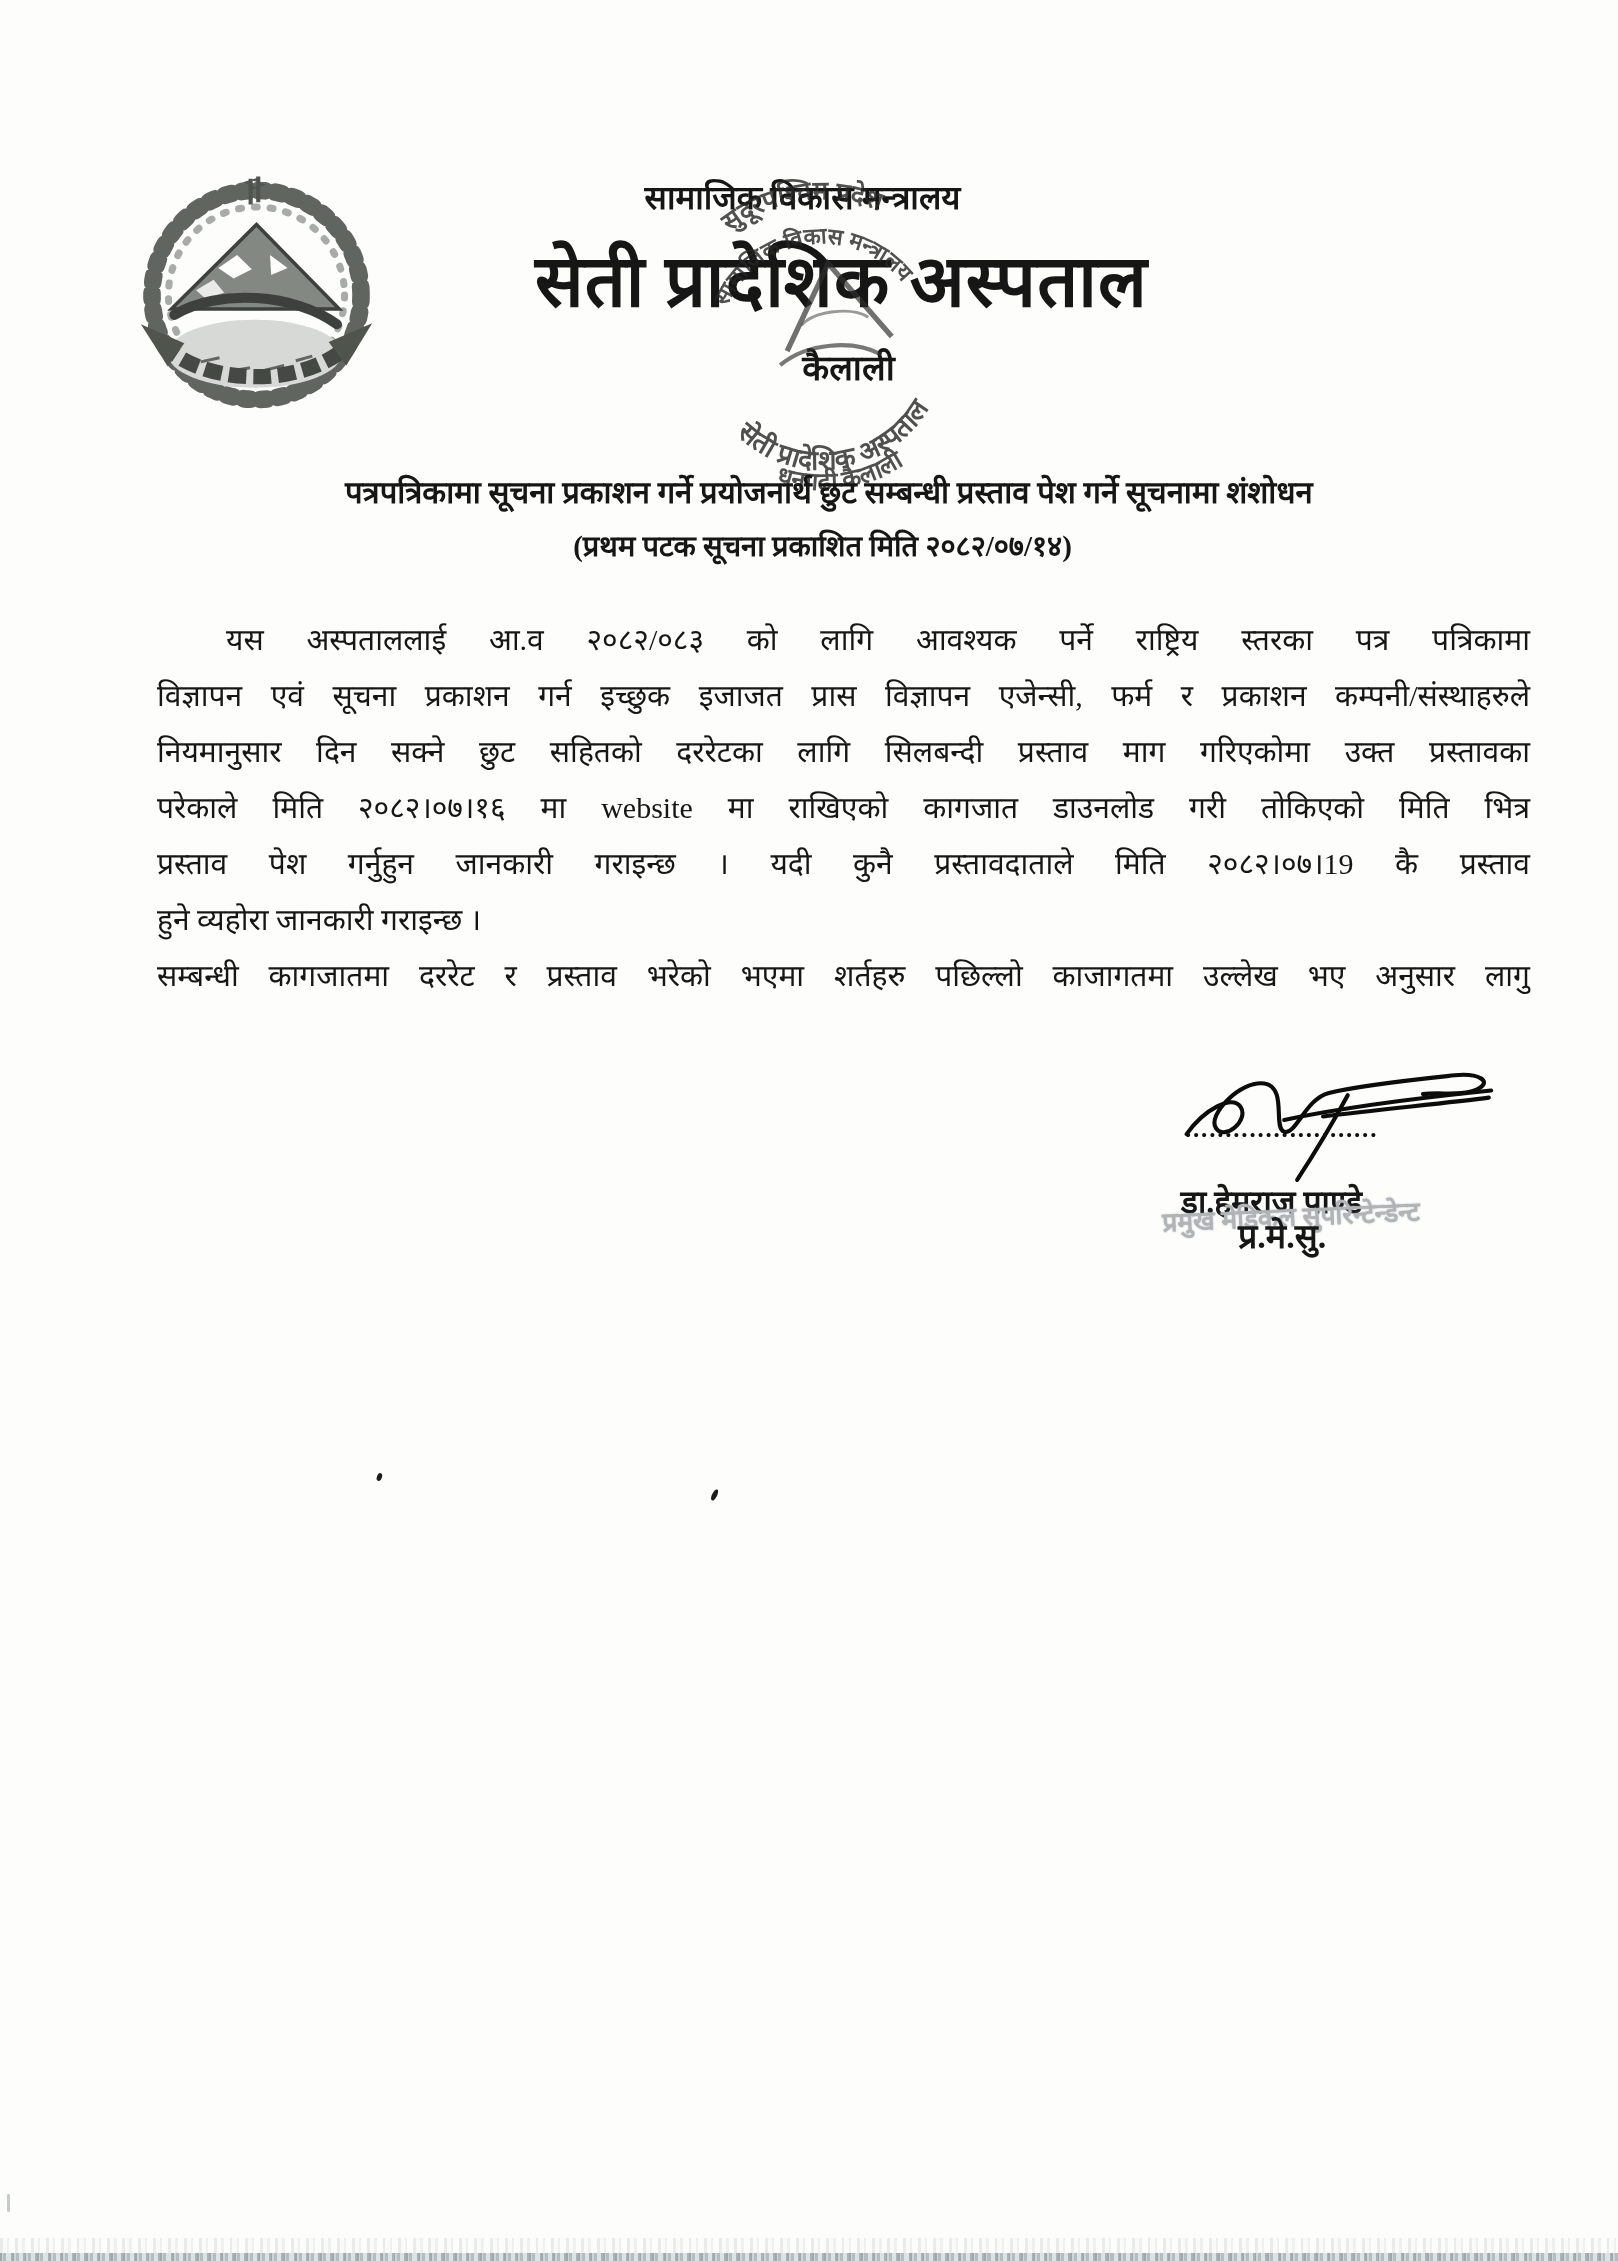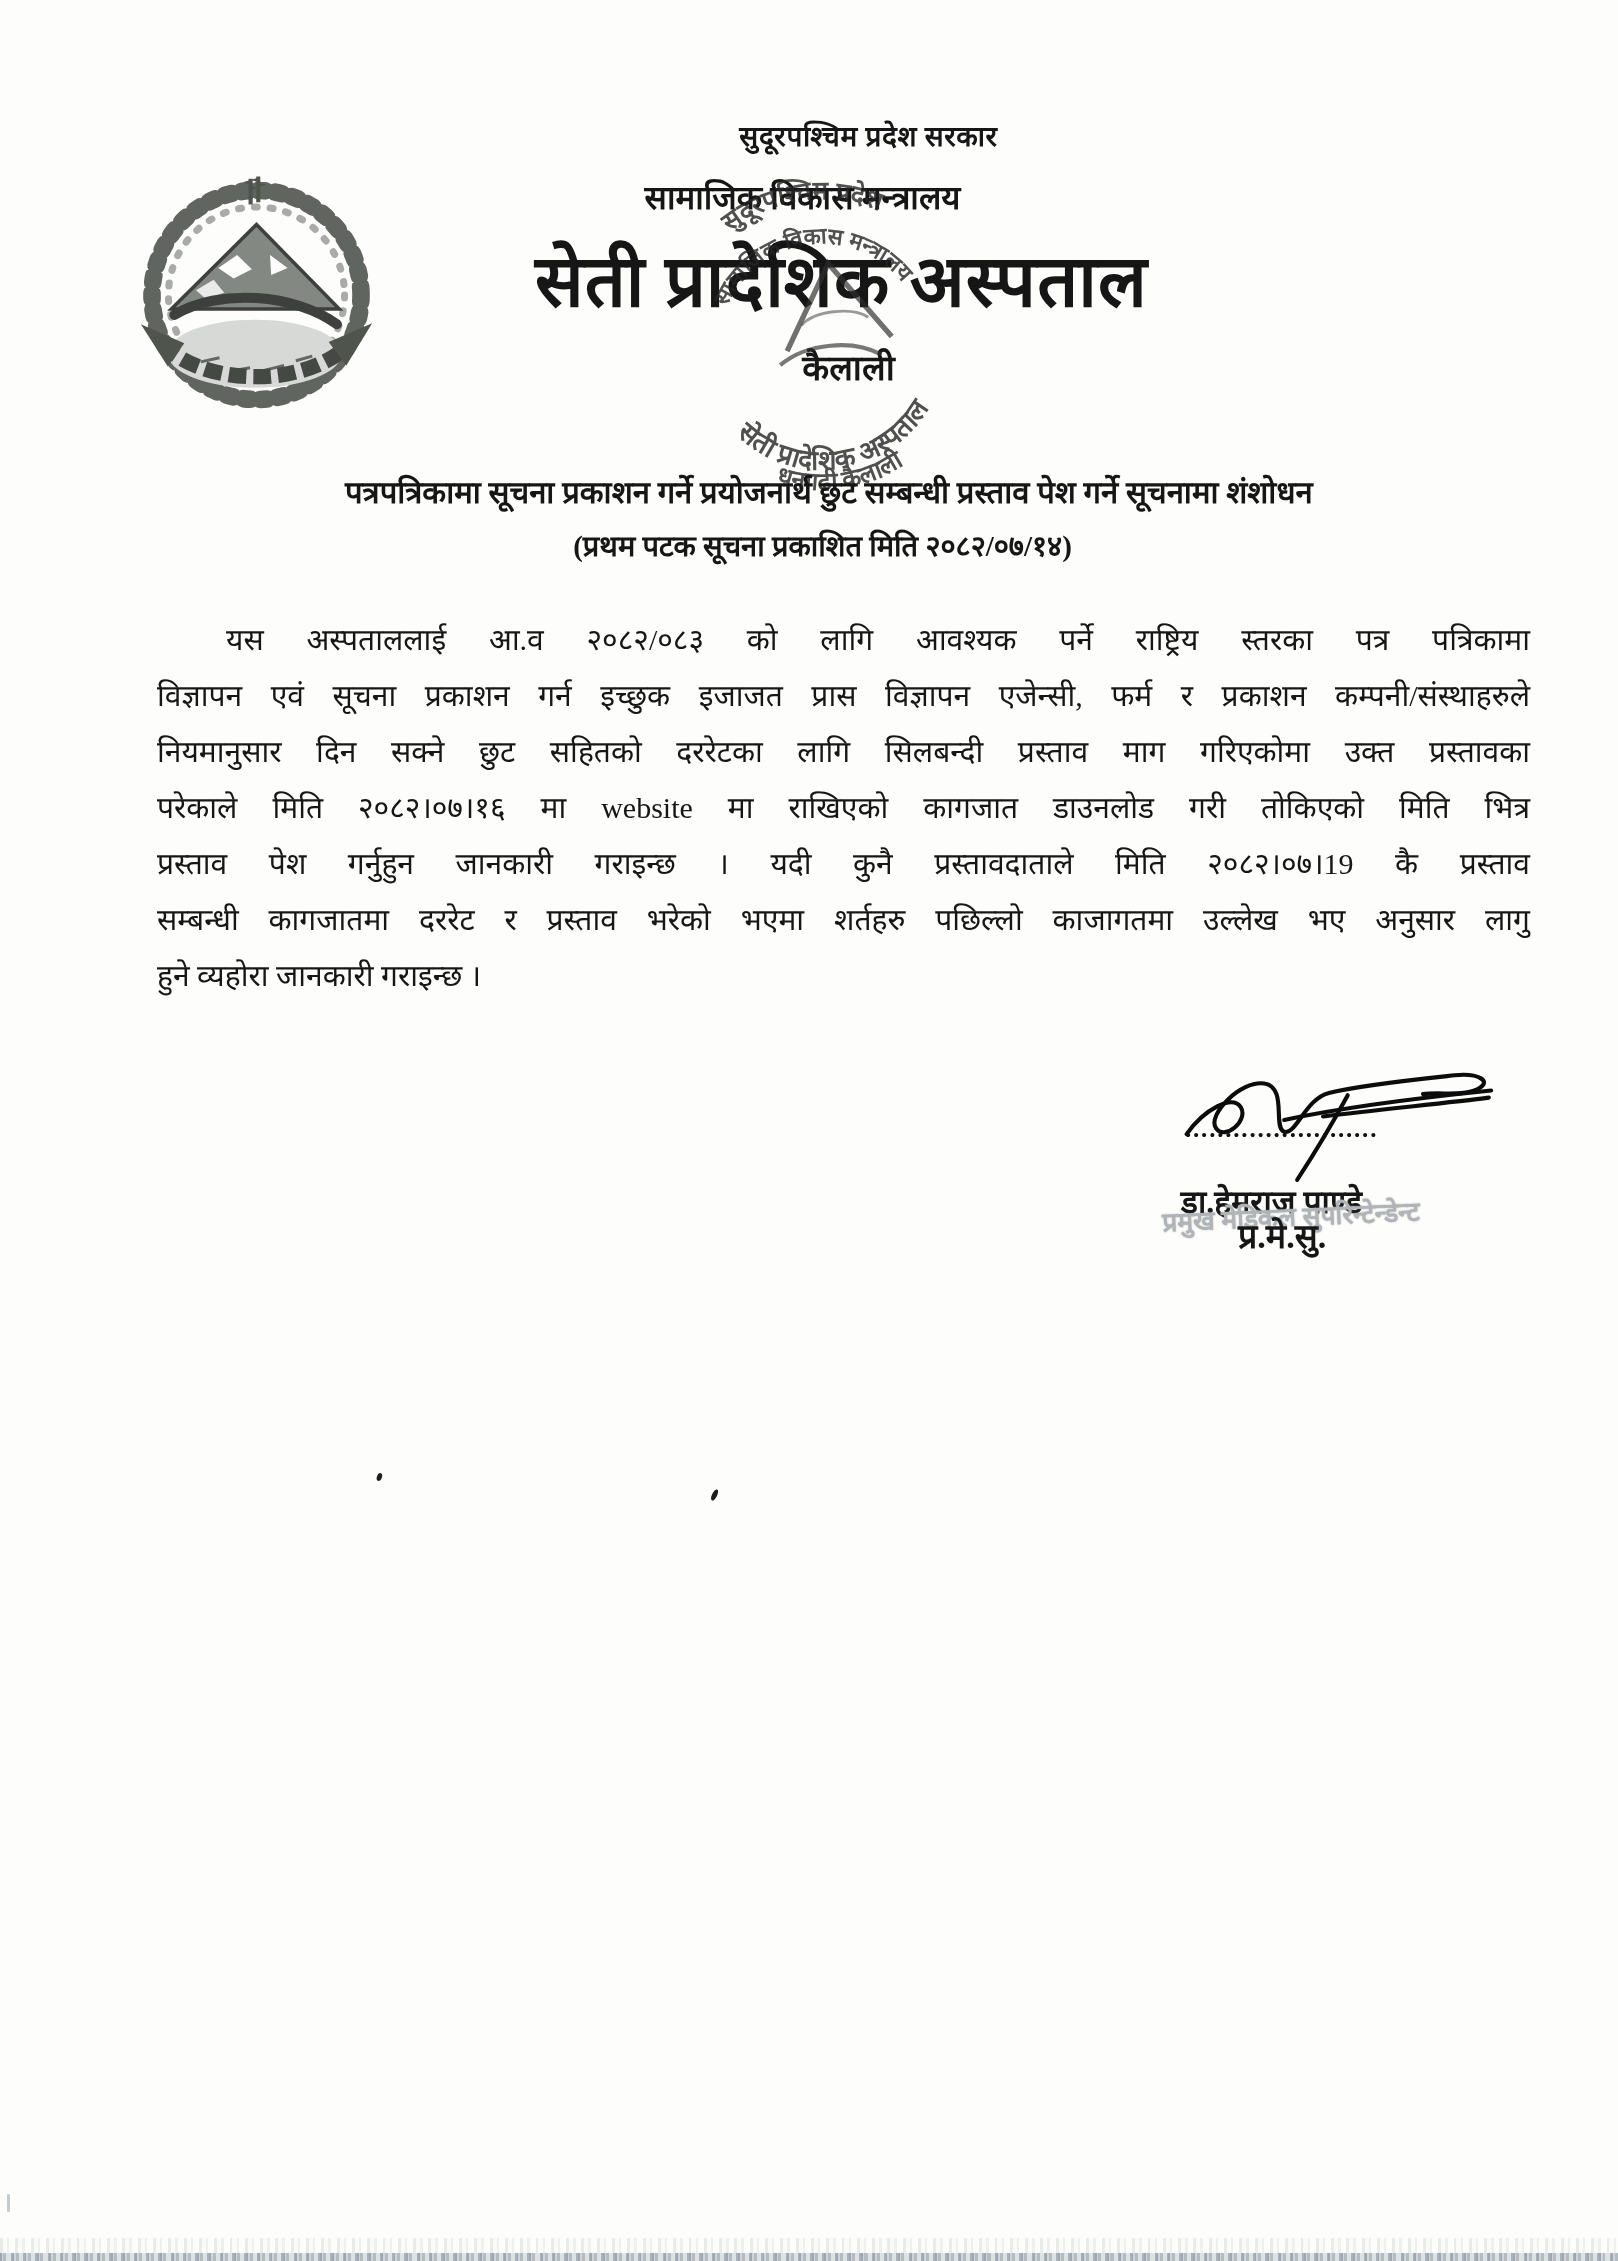--- a/index.html
+++ b/index.html
@@ -93,23 +93,20 @@
       <ellipse cx="212" cy="318" rx="148" ry="58" fill="#d3d6d2"></ellipse>
       <path d="M120,332 l32,-7 M170,348 l34,-6 M230,346 l32,-8 M282,330 l28,-8" stroke="#565b55" stroke-width="5" fill="none"></path>
 
       <path d="M55,302 C130,376 300,376 376,300" stroke="#353a34" stroke-width="26" fill="none" stroke-dasharray="30 12"></path>
 
       <polygon points="18,268 92,300 64,340" fill="#41463f"></polygon>
       <polygon points="412,266 338,298 368,338" fill="#41463f"></polygon>
     </g>
   </svg>
 
-  <div class="center-line gov-line">
-    <span>सुदूरपश्चिम प्रदेश सरकार</span>
-  </div>
   <div class="center-line ministry-line">
     <span>सामाजिक विकास मन्त्रालय</span>
   </div>
   <div class="center-line hospital-line">
     <span>सेती प्रादेशिक अस्पताल</span>
   </div>
   <div class="center-line district-line">
     <span>कैलाली</span>
   </div>
 
@@ -146,22 +143,22 @@
   <div class="center-line subject-line2">
     <span>(प्रथम पटक सूचना प्रकाशित मिति २०८२/०७/१४)</span>
   </div>
 
   <div class="body-block">
     <div class="body-line first">यस अस्पताललाई आ.व २०८२/०८३ को लागि आवश्यक पर्ने राष्ट्रिय स्तरका पत्र पत्रिकामा</div>
     <div class="body-line">विज्ञापन एवं सूचना प्रकाशन गर्न इच्छुक इजाजत प्रास विज्ञापन एजेन्सी, फर्म र प्रकाशन कम्पनी/संस्थाहरुले</div>
     <div class="body-line">नियमानुसार दिन सक्ने छुट सहितको दररेटका लागि सिलबन्दी प्रस्ताव माग गरिएकोमा उक्त प्रस्तावका</div>
     <div class="body-line">परेकाले मिति २०८२।०७।१६ मा website मा राखिएको कागजात डाउनलोड गरी तोकिएको मिति भित्र</div>
     <div class="body-line">प्रस्ताव पेश गर्नुहुन जानकारी गराइन्छ । यदी कुनै प्रस्तावदाताले मिति २०८२।०७।19 कै प्रस्ताव</div>
+    <div class="body-line last">हुने व्यहोरा जानकारी गराइन्छ ।</div>
     <div class="body-line">सम्बन्धी कागजातमा दररेट र प्रस्ताव भरेको भएमा शर्तहरु पछिल्लो काजागतमा उल्लेख भए अनुसार लागु</div>
-    <div class="body-line last">हुने व्यहोरा जानकारी गराइन्छ ।</div>
   </div>
 
   <svg class="abs" style="left:1169px;top:1040px;" width="341" height="147" viewBox="0 0 580 250" aria-hidden="true">
     <g fill="none" stroke="#0c0c0c" stroke-width="7" stroke-linecap="round">
       <path d="M30,160 C60,118 108,92 122,114 C136,136 96,172 80,150 C64,128 122,68 162,74 C202,80 176,150 196,156 C216,162 232,100 272,90 C330,76 430,66 486,60 C526,56 552,70 524,84 C498,96 462,88 432,92"></path>
       <path d="M196,136 C290,116 430,98 548,86"></path>
       <path d="M262,130 C362,118 482,106 544,98"></path>
       <path d="M304,94 C278,142 244,198 218,238"></path>
     </g>
   </svg>

